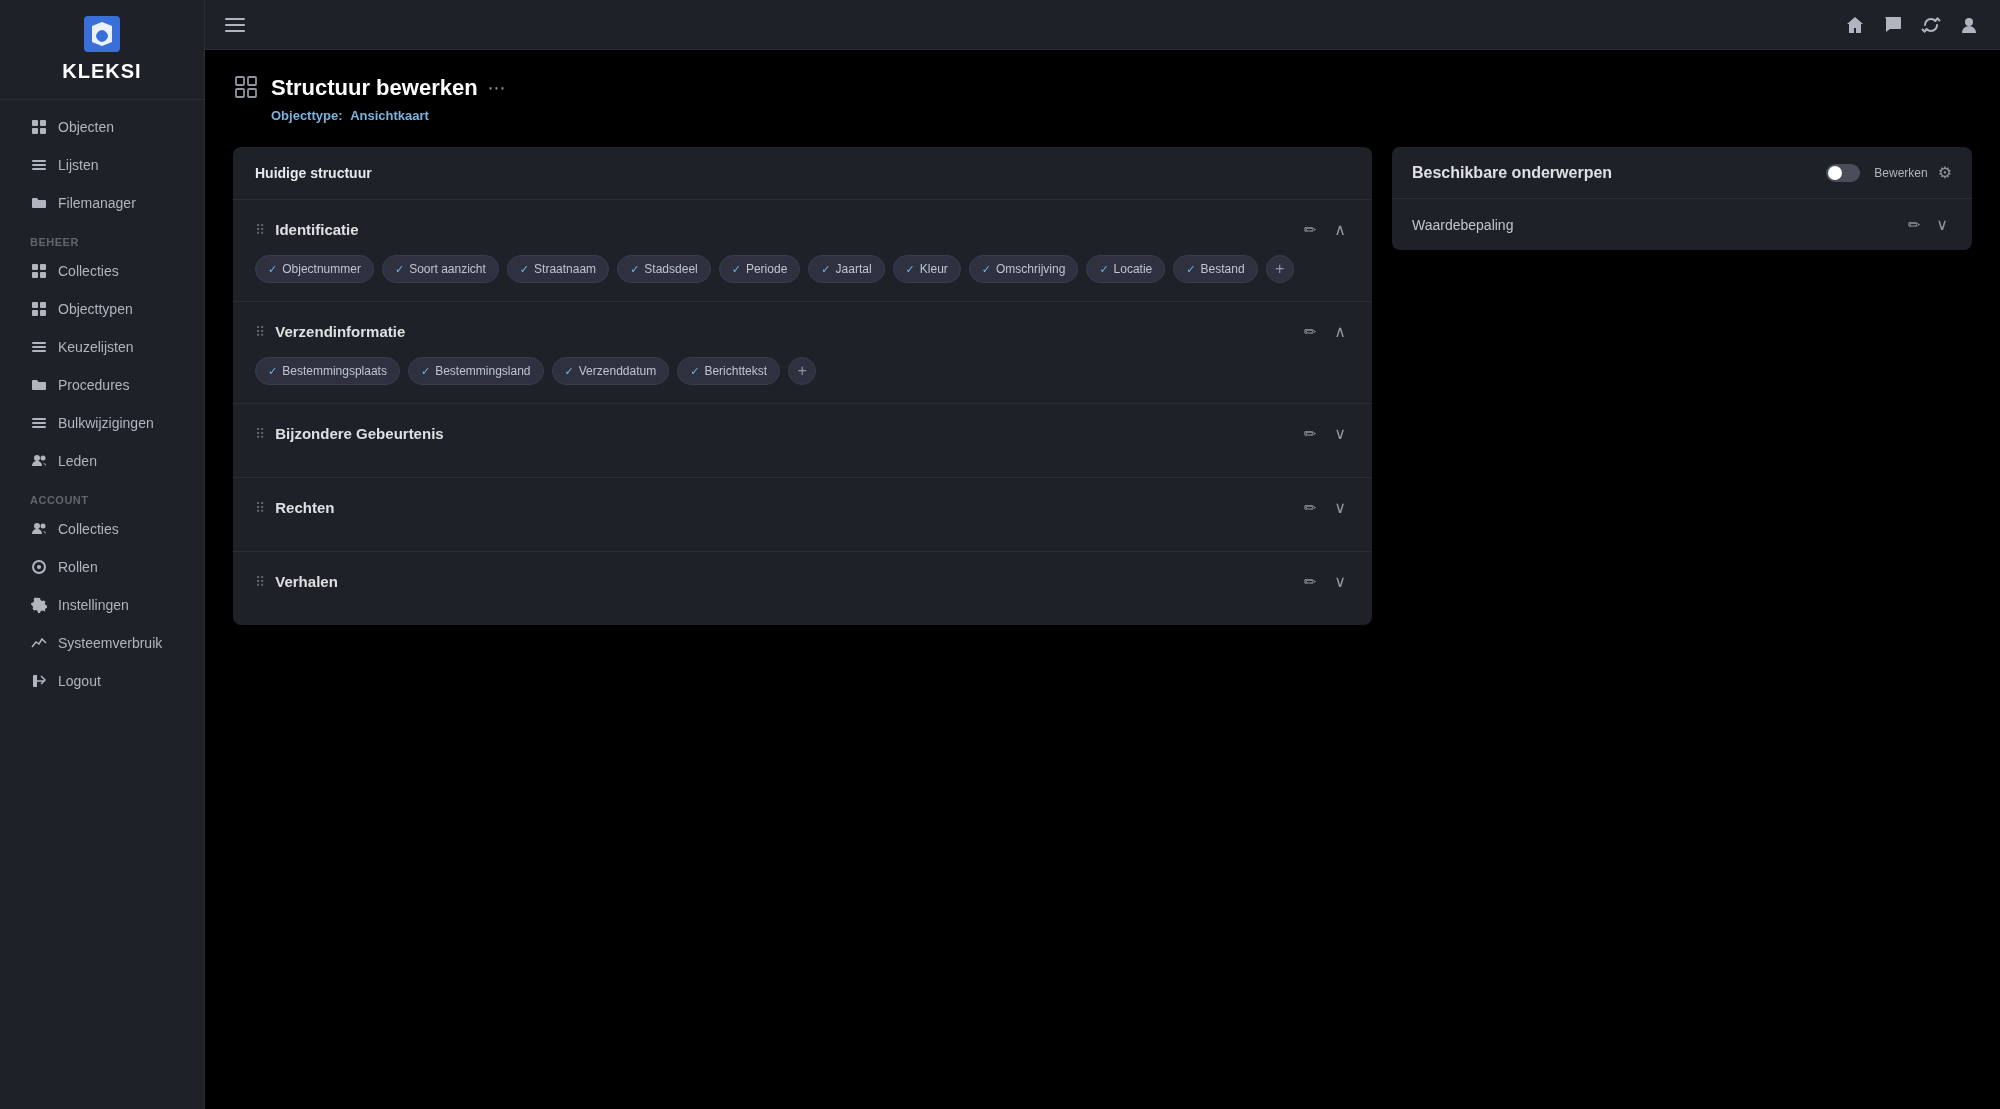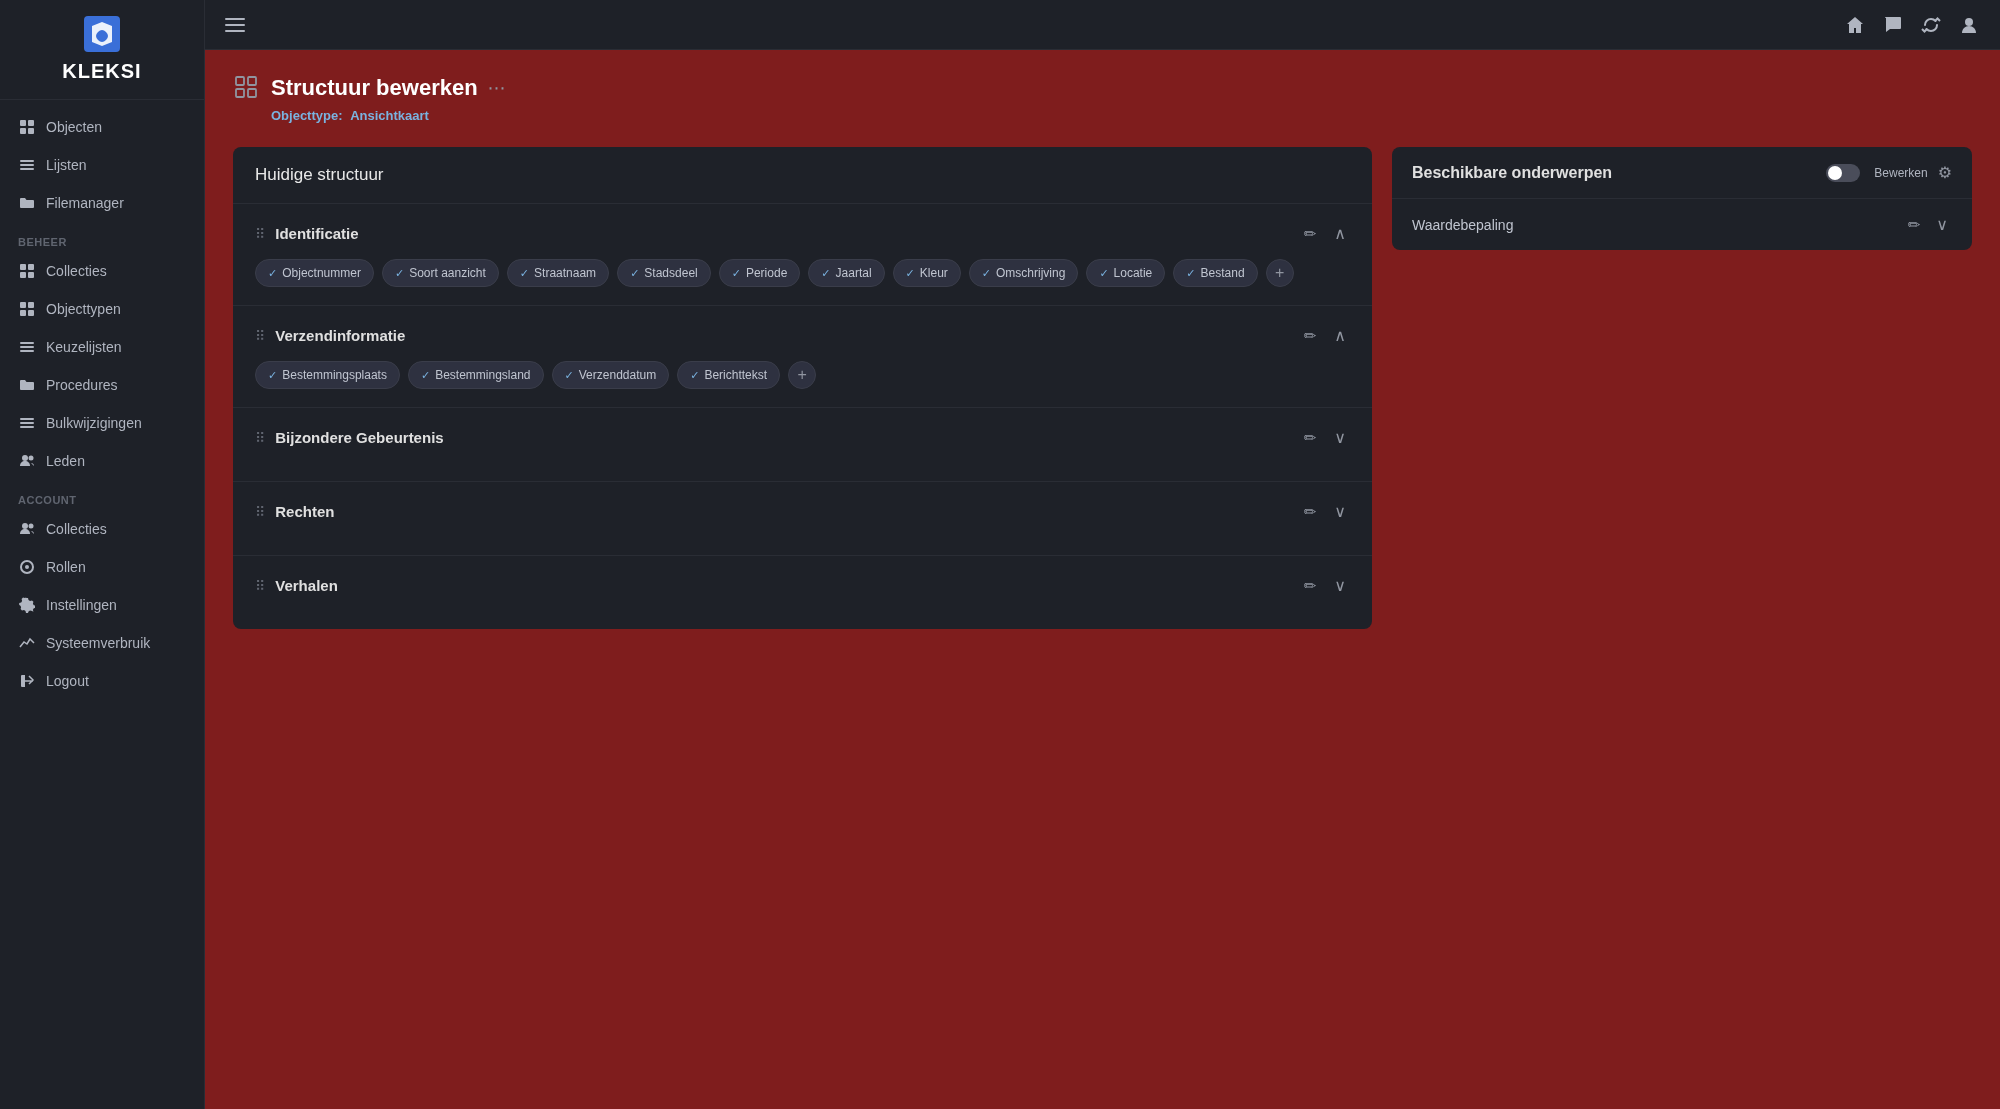--- a/index.html
+++ b/index.html
@@ -28,21 +28,21 @@
       width: 36px;
       height: 36px;
     }
     .logo-text {
       font-size: 20px;
       font-weight: 700;
       color: #ffffff;
       letter-spacing: 1px;
     }
     .sidebar-nav {
-      padding: 8px 0;
+      padding: 8px 12px;
       flex: 1;
     }
     .sidebar-item {
       display: flex;
       align-items: center;
       gap: 10px;
       padding: 10px 18px;
       cursor: pointer;
       font-size: 14px;
       color: #b0b5c0;
@@ -64,21 +64,21 @@
       justify-content: center;
       flex-shrink: 0;
     }
 
     
     #main {
       flex: 1;
       display: flex;
       flex-direction: column;
       overflow: hidden;
-      background: #7f1d1d;
+      background: #000000;
     }
 
     
     #topbar {
       display: flex;
       align-items: center;
       justify-content: space-between;
       padding: 10px 20px;
       background: #1e2128;
       border-bottom: 1px solid #2a2d35;
@@ -160,22 +160,22 @@
 
     
     .structure-card {
       background: #1e2128;
       border-radius: 8px;
       padding: 0;
       overflow: hidden;
     }
     .structure-card-header {
       padding: 18px 22px;
-      font-size: 17px;
-      font-weight: 400;
+      font-size: 14px;
+      font-weight: 700;
       color: #e8e8e8;
       border-bottom: 1px solid #2a2d35;
     }
 
     
     .section-block {
       border-bottom: 1px solid #2a2d35;
       padding: 18px 22px;
     }
     .section-block:last-child { border-bottom: none; }

